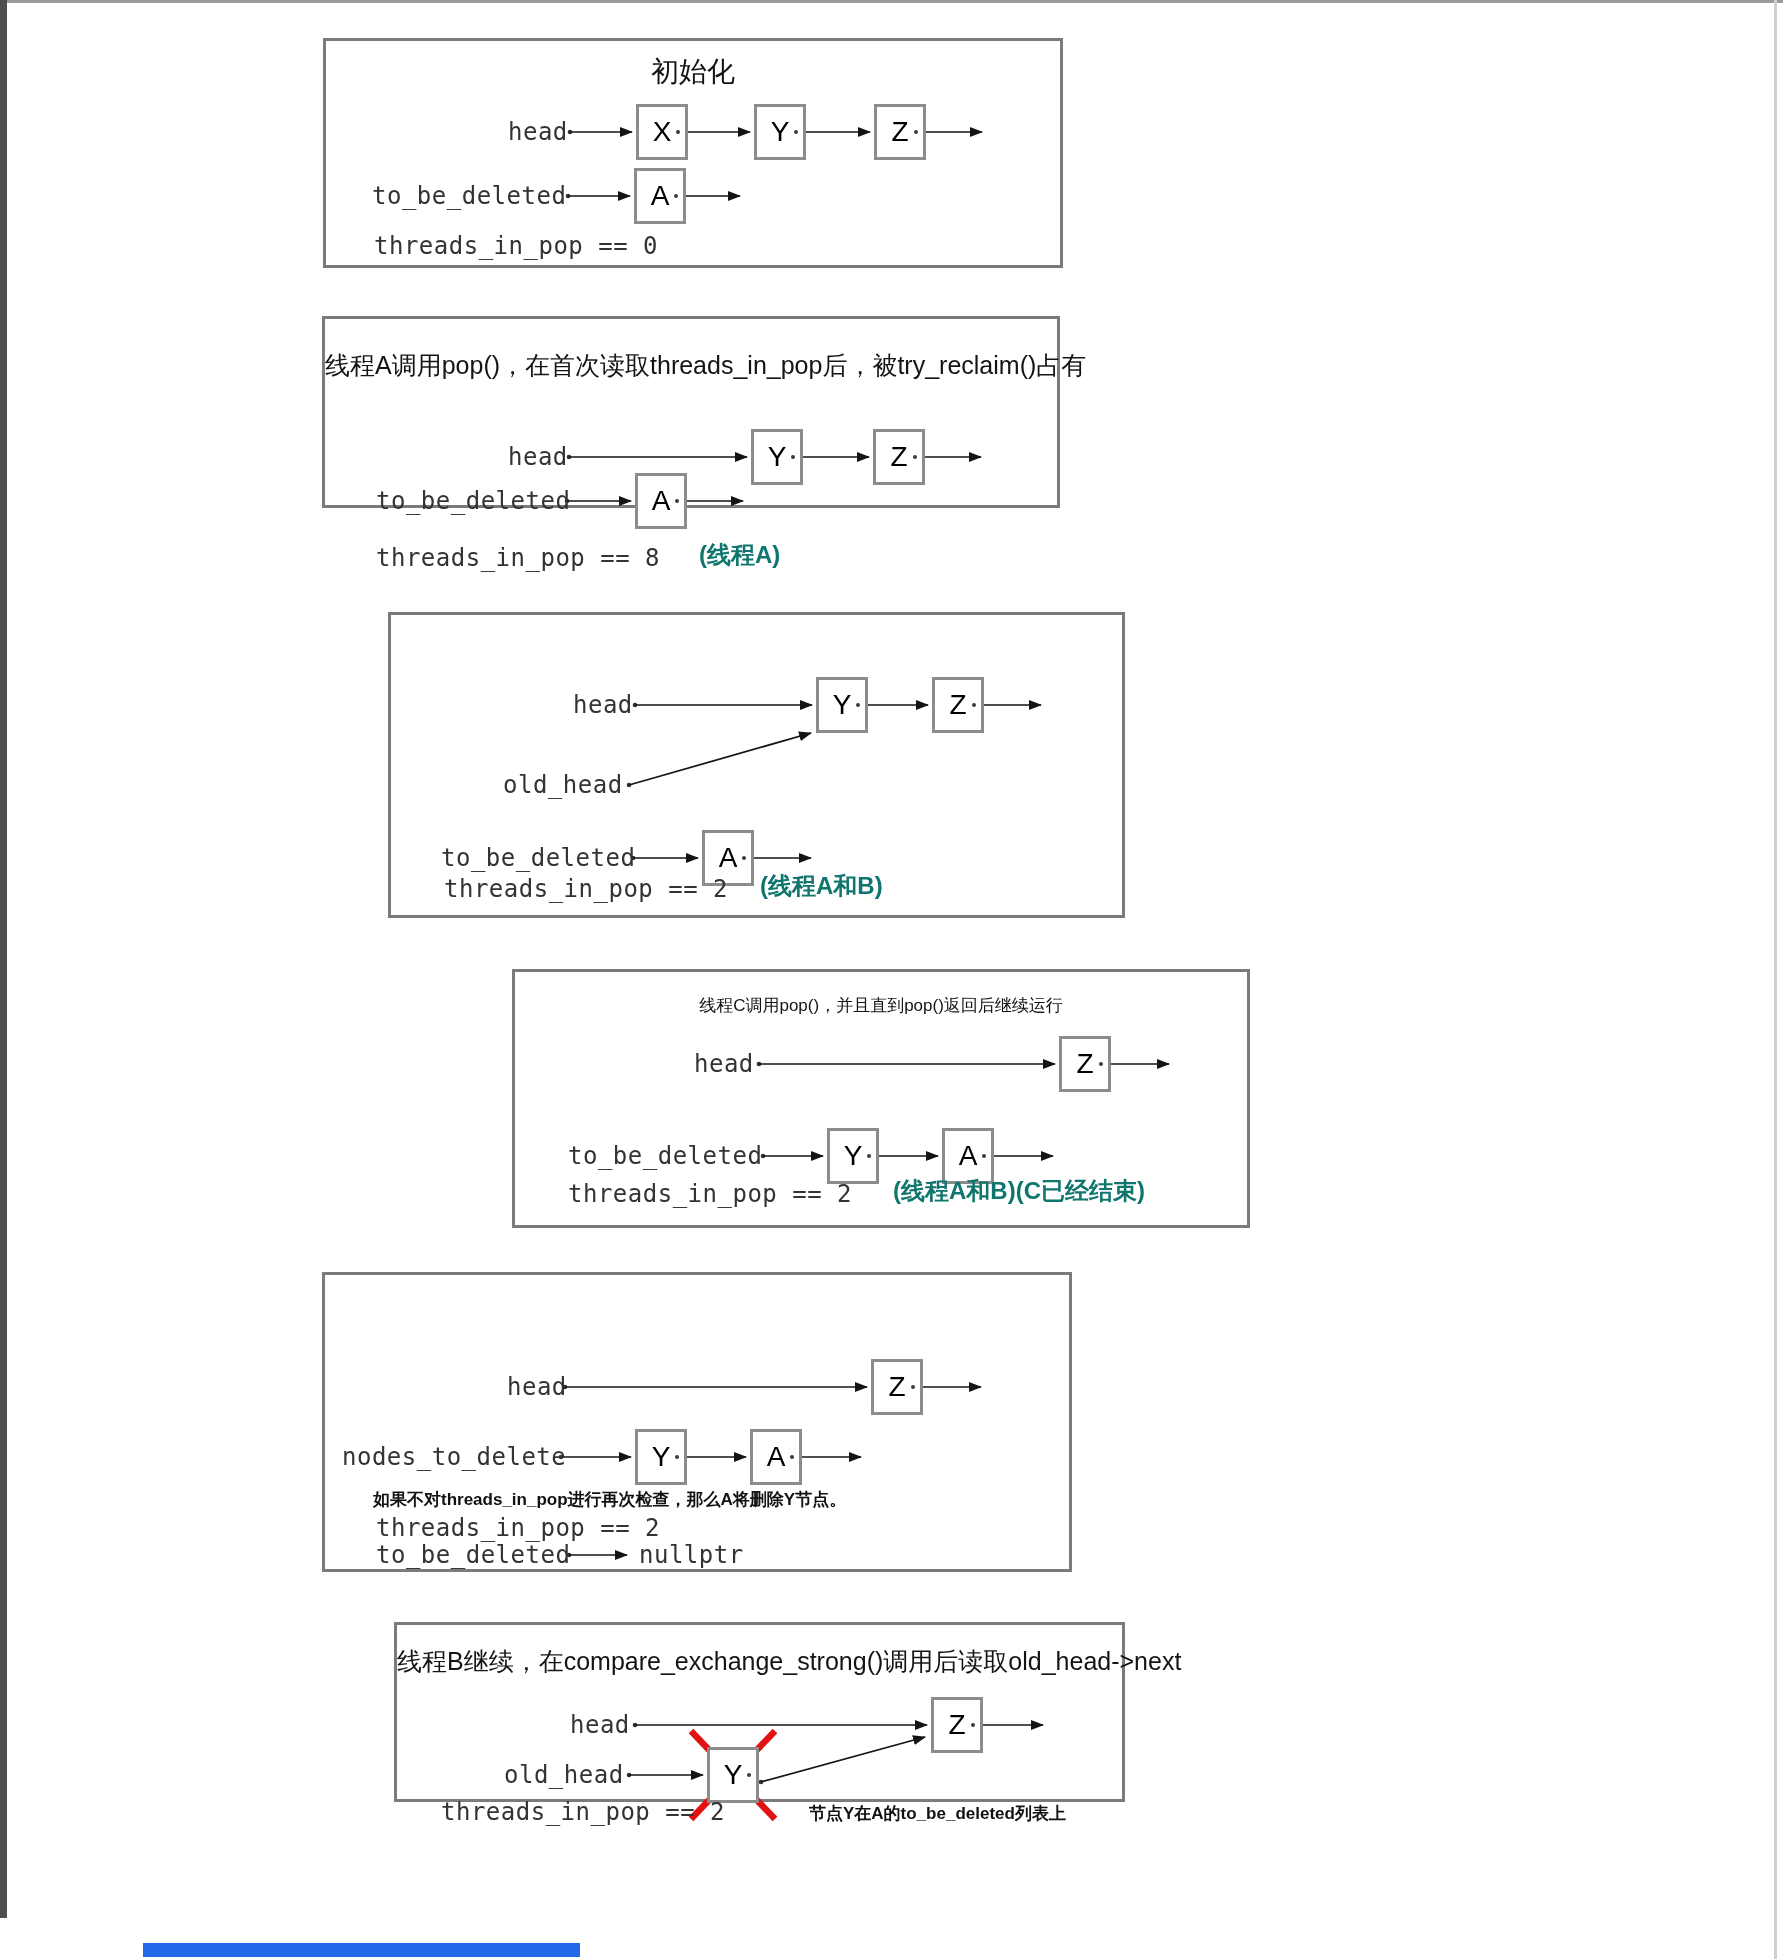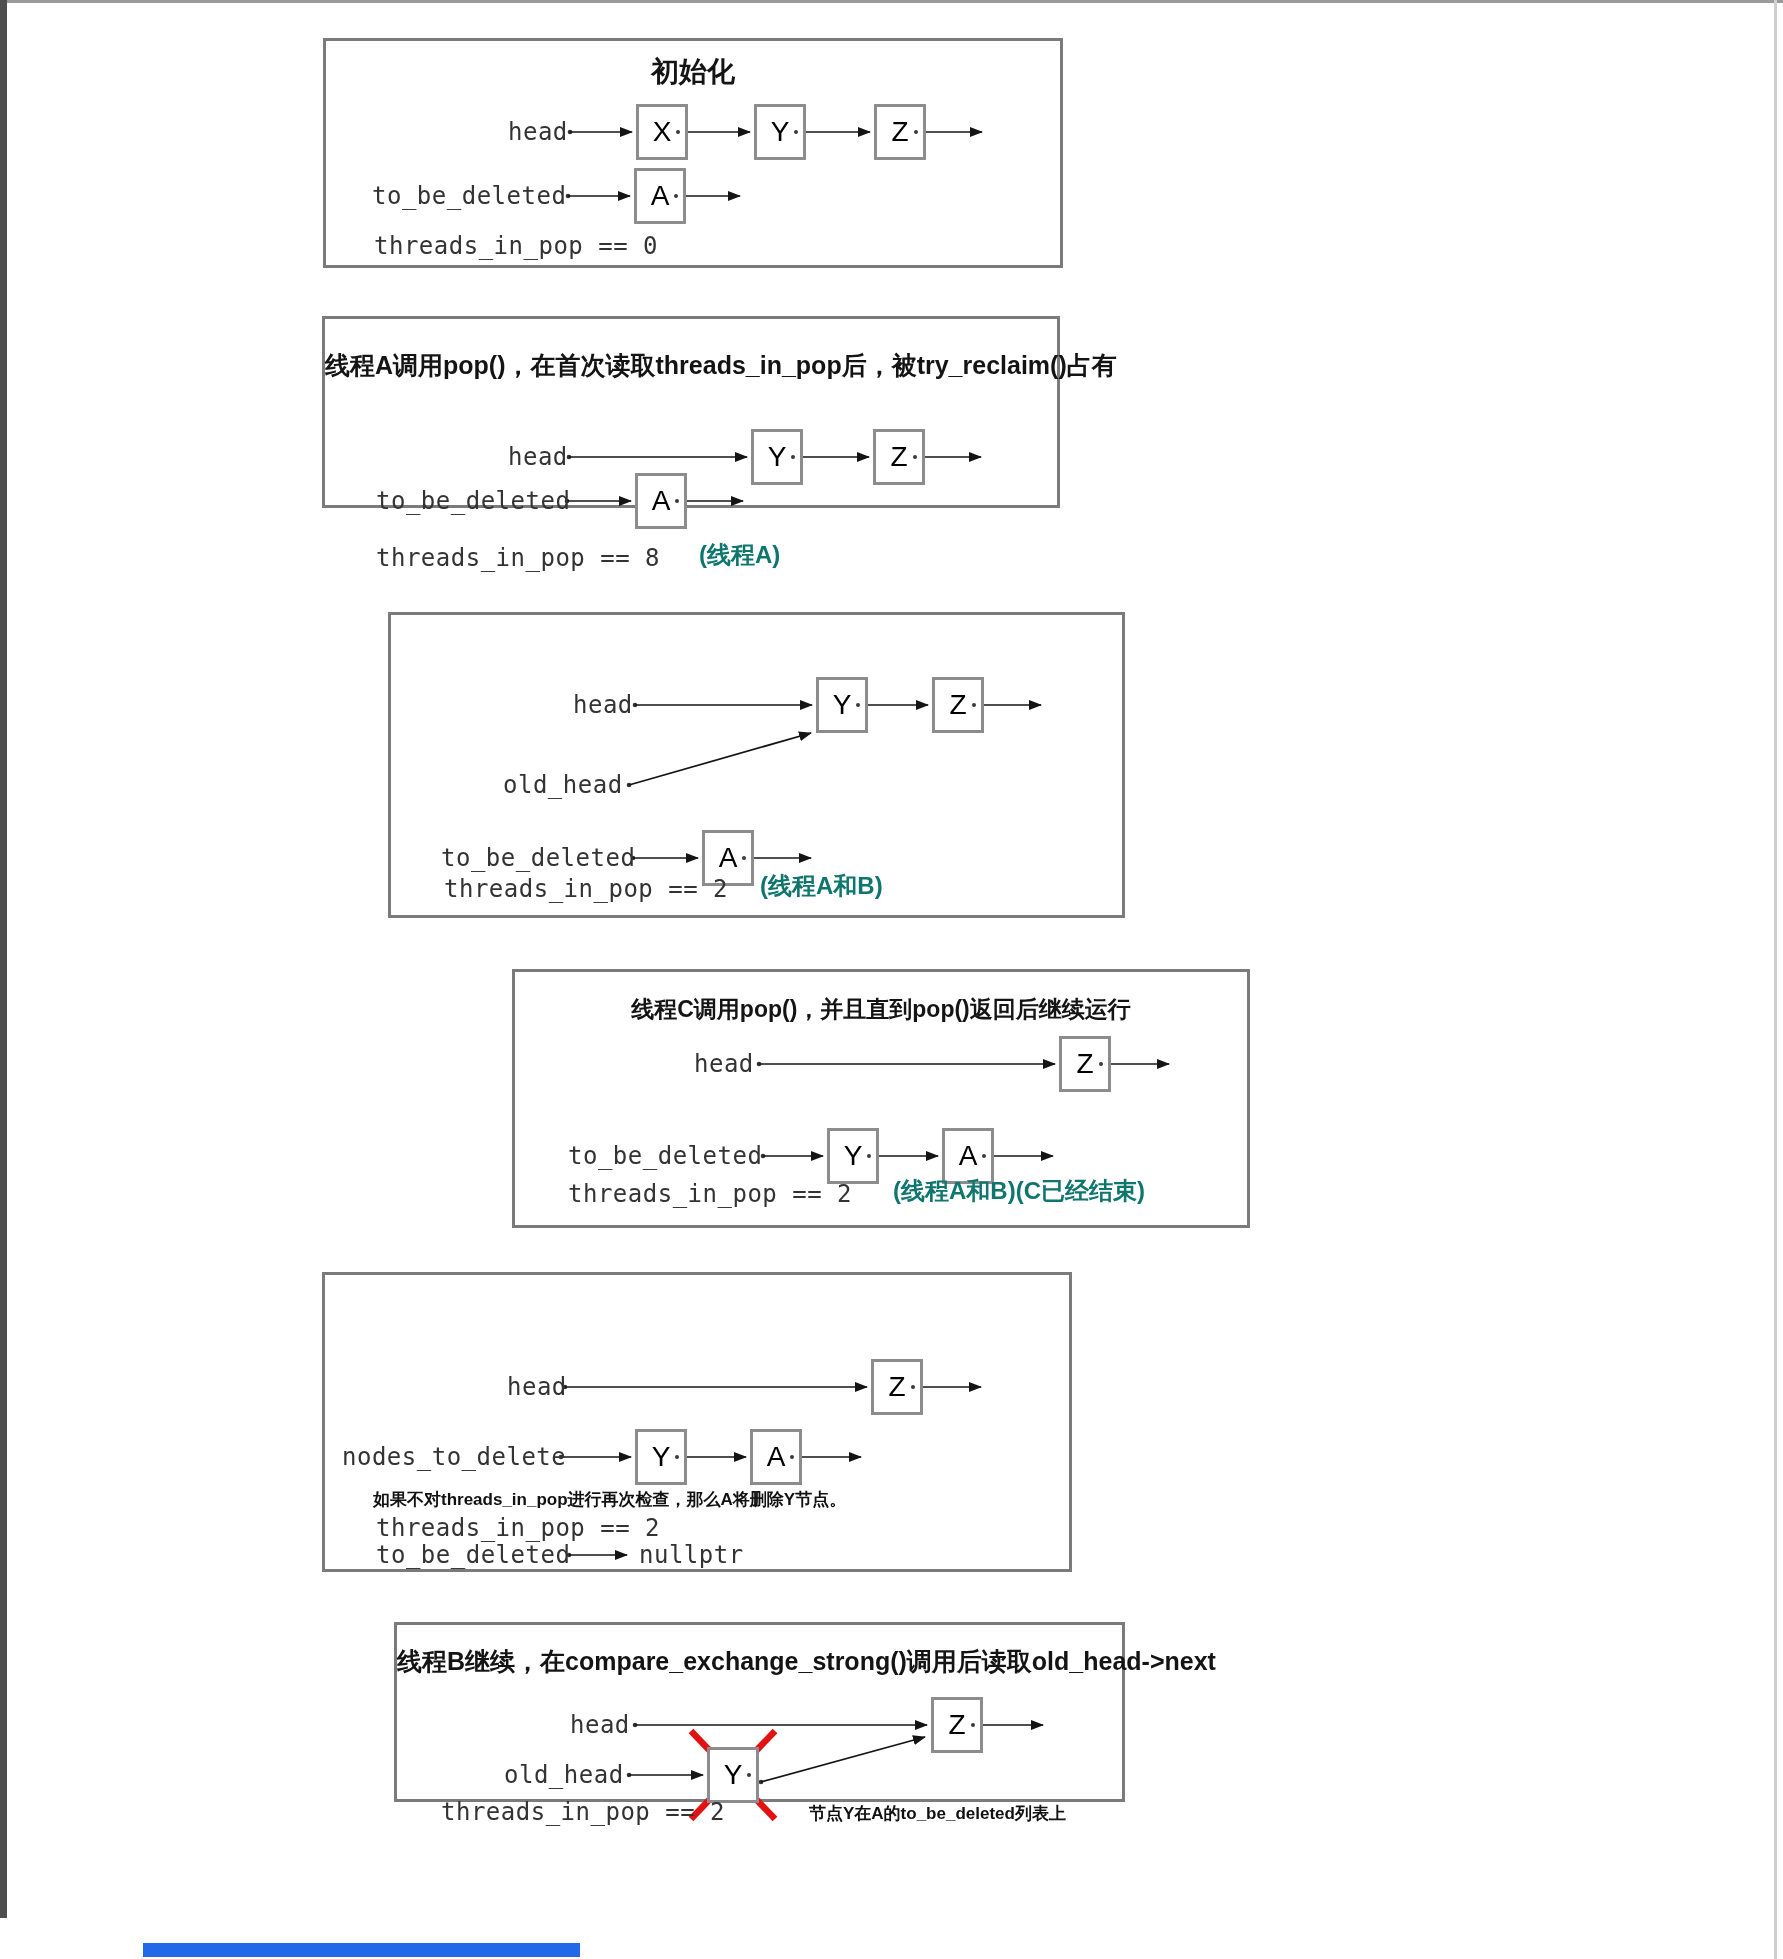--- a/index.html
+++ b/index.html
@@ -11,21 +11,21 @@
   .edge-top   { position:absolute; left:7px; top:0; right:0; height:3px; background:#9a9a9a; }
   .edge-right { position:absolute; right:6px; top:0; width:3px; height:100%; background:#cfcfcf; }
   .blue-bar   { position:absolute; left:143px; top:1943px; width:437px; height:14px; background:#2169e8; }
 
   .panel {
     position:absolute; background:#ffffff;
     border:3px solid #7b7b7b; box-sizing:border-box;
   }
   .panel-title {
     position:absolute; left:0; right:0; text-align:center;
-    font-weight:bold; color:#141414; white-space:nowrap;
+    font-weight:normal; color:#141414; white-space:nowrap;
   }
   .mono {
     position:absolute; font-family:"DejaVu Sans Mono","Liberation Mono",monospace;
     font-size:24px; line-height:30px; color:#333333; white-space:nowrap; letter-spacing:0.5px;
   }
   .annot {
     position:absolute; font-weight:bold; font-size:24px; line-height:32px;
     color:#0f766e; white-space:nowrap;
   }
   .note {
@@ -140,21 +140,21 @@
     <div class="mono" style="left:112px;top:155px">old_head</div>
     <div class="mono" style="left:50px;top:228px">to_be_deleted</div>
     <div class="node" style="left:311px;top:215px">
         <span>A</span>
       </div>
     <div class="mono" style="left:53px;top:259px">threads_in_pop == 2</div>
     <div class="annot" style="left:369px;top:255px">(线程A和B)</div>
   </div>
 
   <div class="panel" style="left:512px;top:969px;width:738px;height:259px">
-    <div class="panel-title" style="top:22px;font-size:23px">线程C调用pop()，并且直到pop()返回后继续运行</div>
+    <div class="panel-title" style="top:22px;font-size:17px">线程C调用pop()，并且直到pop()返回后继续运行</div>
     <svg class="arrows" width="732" height="253">
       <circle cx="244" cy="92" r="2.3" fill="#333"></circle>
         <line class="ln" x1="244" y1="92" x2="540" y2="92" marker-end="url(#ah)"></line>
       <line class="ln" x1="588" y1="92" x2="654" y2="92" marker-end="url(#ah)"></line>
       <circle cx="248" cy="184" r="2.3" fill="#333"></circle>
         <line class="ln" x1="248" y1="184" x2="308" y2="184" marker-end="url(#ah)"></line>
       <line class="ln" x1="356" y1="184" x2="423" y2="184" marker-end="url(#ah)"></line>
       <line class="ln" x1="471" y1="184" x2="538" y2="184" marker-end="url(#ah)"></line>
     </svg>
     <div class="mono" style="left:179px;top:77px">head</div>

